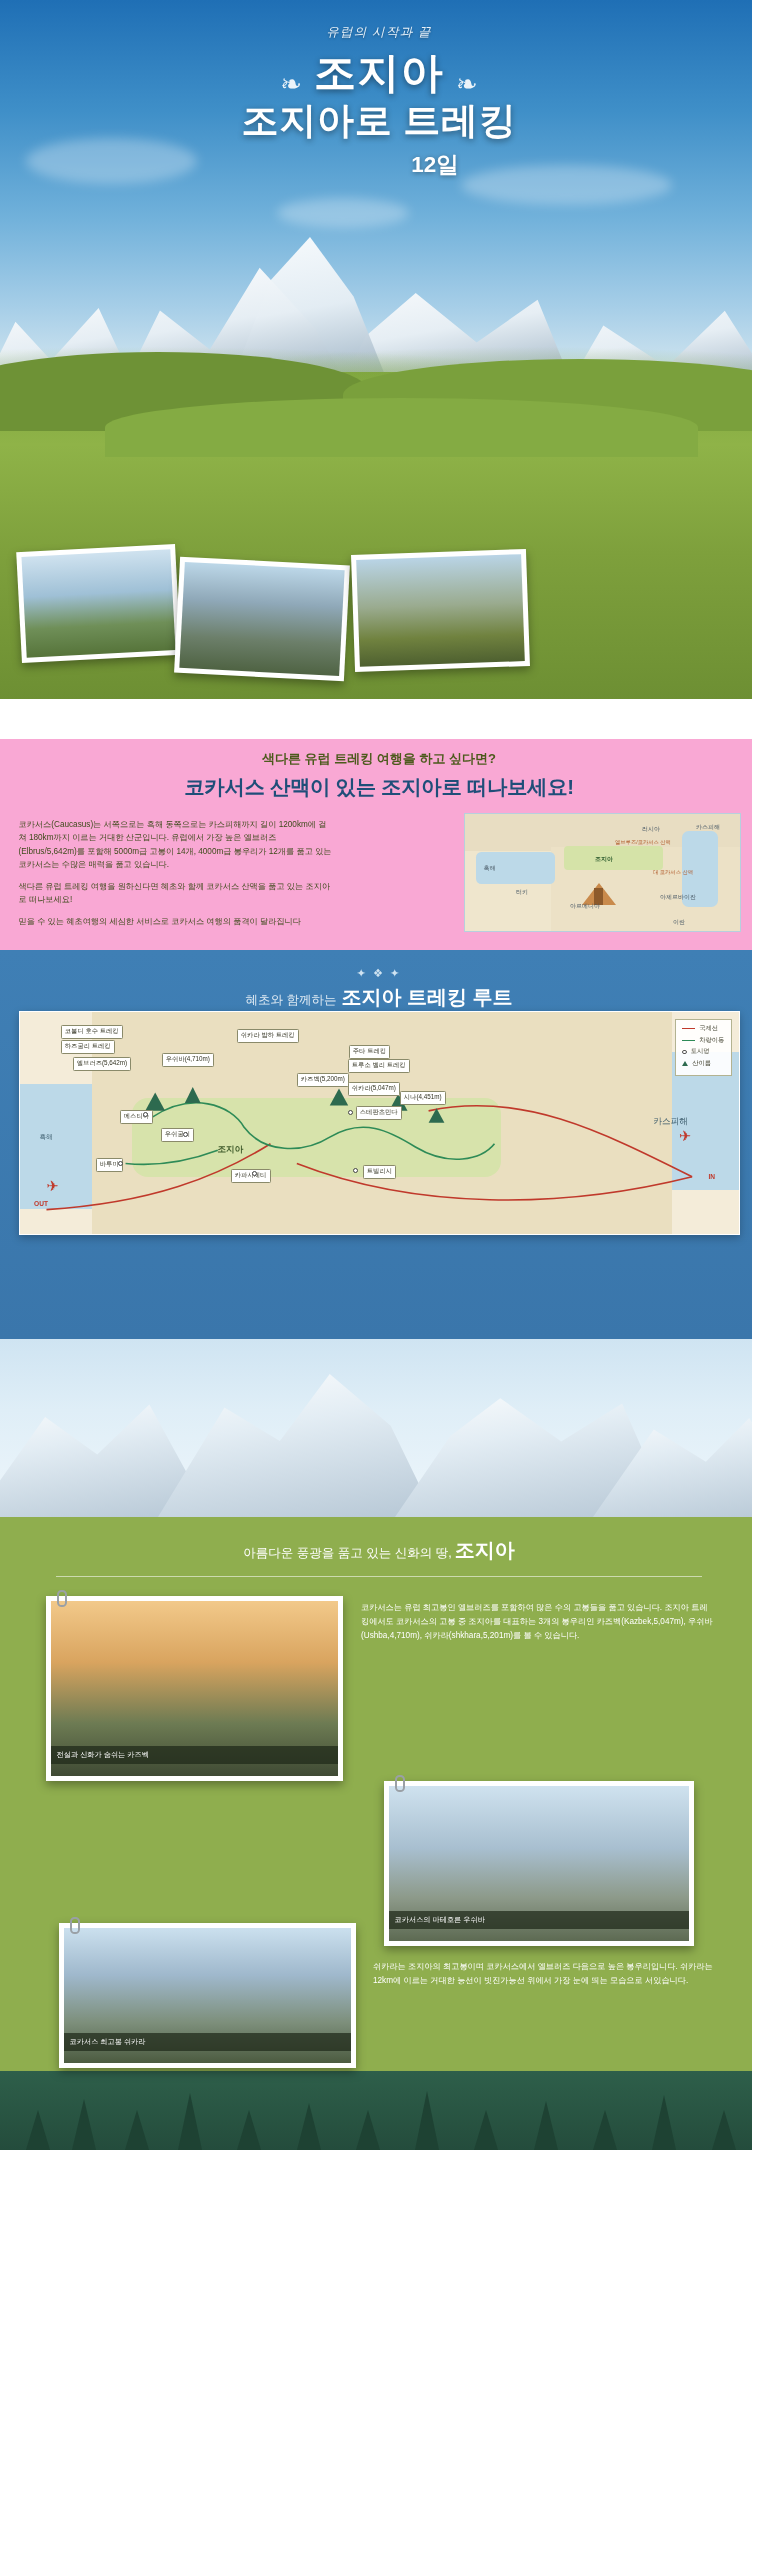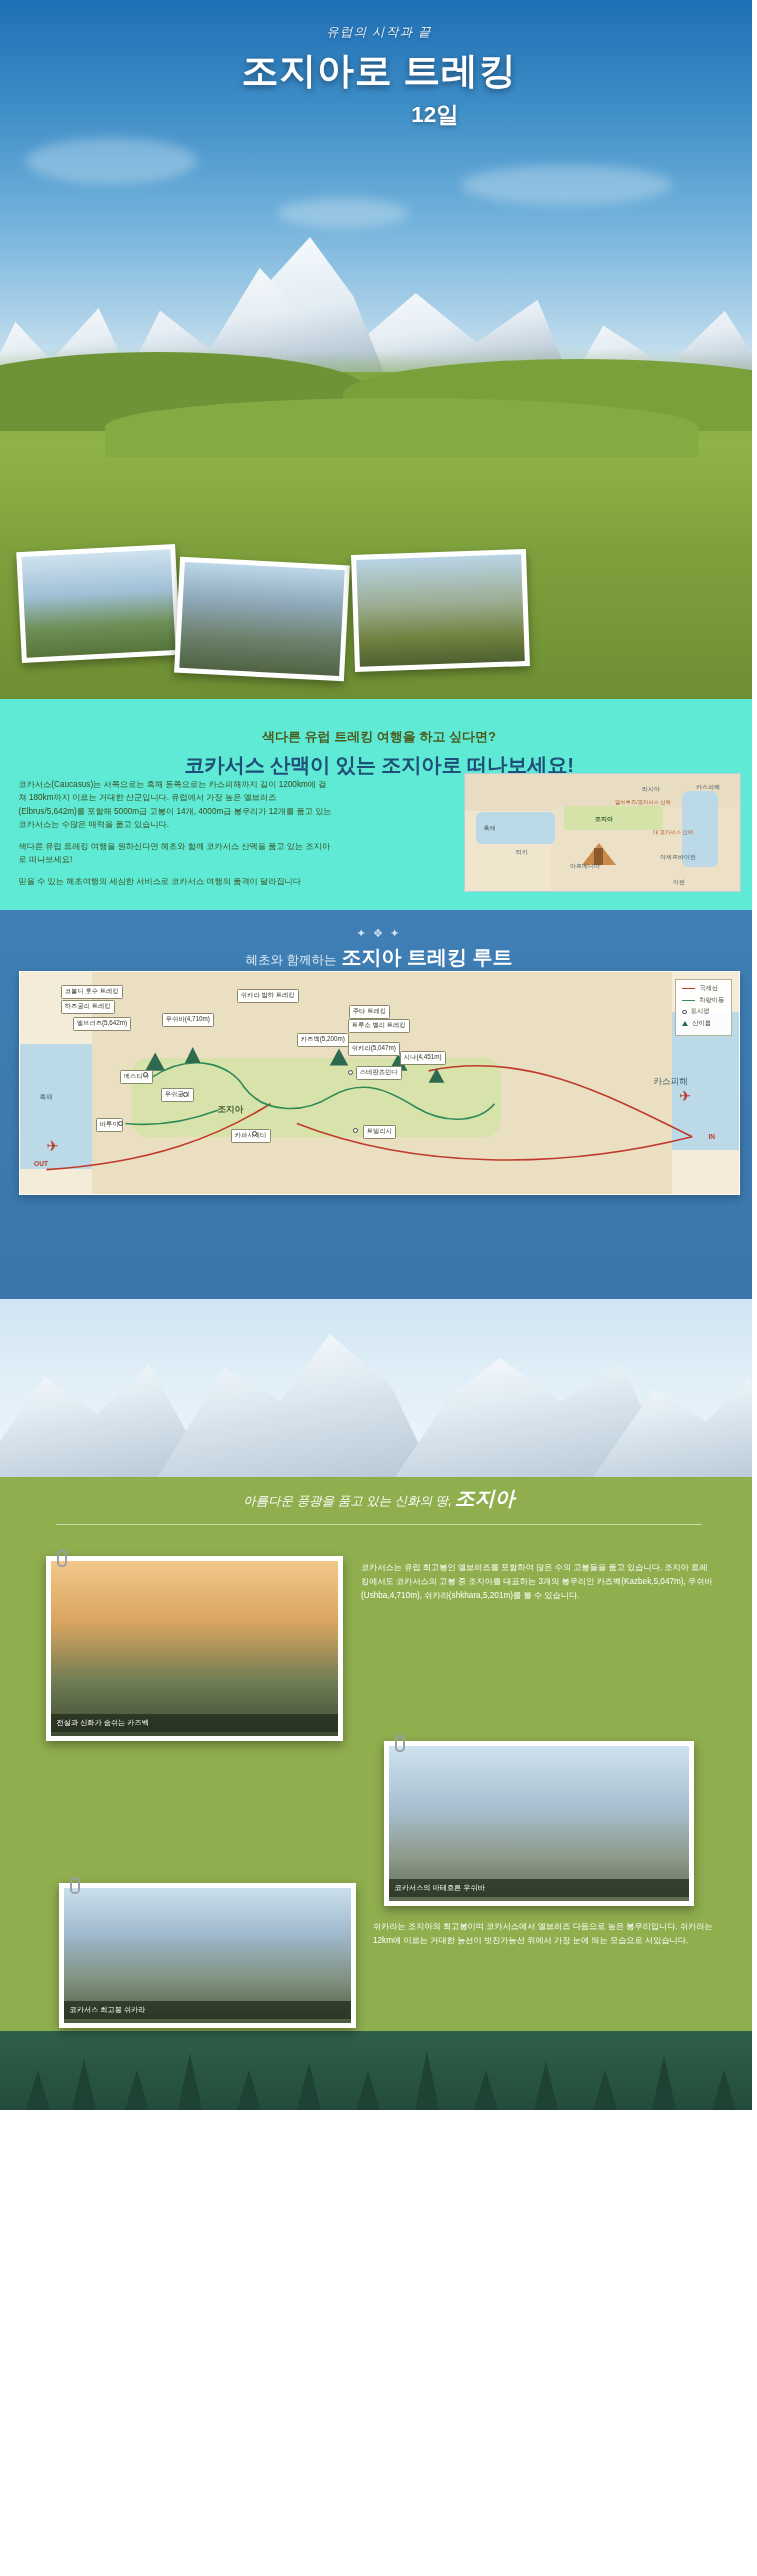--- a/index.html
+++ b/index.html
@@ -102,22 +102,23 @@
     position: relative; overflow: hidden;
   }
   .ph-a { background: linear-gradient(180deg,#cfe2ef 0%, #9fc0d6 40%, #6f8f58 72%, #56743a 100%); }
   .ph-b { background: linear-gradient(180deg,#bcd7e8 0%, #8fa8b8 35%, #6c7f6a 70%, #4f6343 100%); }
   .ph-c { background: linear-gradient(180deg,#b9d4e6 0%, #9aab8f 45%, #70823f 75%, #4e6030 100%); }
 
   
   .intro {
     position: relative;
     width: 758px; height: 211px;
-    background: #5eead4;
-    padding-top: 29px;
+    background: #f9a8d4;
+    padding-top: 11px;
+    margin-top: 40px;
   }
   .intro-head1 {
     text-align: center; font-size: 13px; color: #4c5a1c; font-weight: bold;
   }
   .intro-head2 {
     text-align: center; font-size: 20.4px; color: #1f4e79; font-weight: bold;
     margin-top: 5.3px; letter-spacing: -0.3px;
   }
   .intro-body {
     position: absolute; left: 18.5px; top: 79px; width: 316px;
@@ -198,33 +199,33 @@
     position: absolute; bottom: 0;
     background: linear-gradient(170deg,#ffffff 0%, #e3edf4 40%, #b6c7d5 100%);
   }
 
   
   .land {
     position: relative; width: 758px; height: 554px;
     background: #8fae4e;
   }
   .land-head {
-    padding-top: 8px; text-align: center; font-style: italic;
+    padding-top: 20px; text-align: center;
   }
   .land-head .sm { font-size: 12.5px; color: #ffffff; }
   .land-head .bg { font-size: 20px; color: #ffffff; font-weight: bold; }
   .land-rule {
     width: 646px; height: 0.7px; background: rgba(255,255,255,.55);
     margin: 12px auto 0;
   }
   .ph2 { background: linear-gradient(180deg,#f2c98a 0%, #d9a45f 35%, #6d7b53 70%, #3f4a34 100%); }
   .ph3 { background: linear-gradient(180deg,#cfe2ef 0%, #a8bfd0 40%, #8d9a8a 72%, #5d6a52 100%); }
   .ph4 { background: linear-gradient(180deg,#cbe0ee 0%, #9fb8cc 35%, #7d8f7b 70%, #4c5b40 100%); padding-left: 43px; }
   .cap {
-    position: absolute; left: 0; bottom: 4px; width: 100%;
+    position: absolute; left: 0; bottom: 12px; width: 100%;
     background: rgba(30,40,25,.72); color: #ffffff;
     font-size: 7.2px; padding: 4px 5.3px;
   }
   .clip {
     position: absolute; top: -6px; left: 10.5px; width: 10.5px; height: 17px;
     border: 2px solid #9aa0a6; border-radius: 4.6px; background: transparent;
     z-index: 3;
   }
   .land-text { position: absolute; font-size: 8.2px; color: #ffffff; line-height: 1.7; }
 
@@ -262,20 +263,25 @@
     </div>
 
     <div class="hero-green">
       <div class="hero-ridge" style="width:422px;height:79px;left:-53px;top:-20px;"></div>
       <div class="hero-ridge" style="width:474px;height:72px;left:343px;top:-13px;background:#7aa03c;"></div>
       <div class="hero-ridge" style="width:593px;height:59px;left:105px;top:26px;background:#84ab43;"></div>
     </div>
 
     <div class="title-wrap">
       <div class="title-pre">유럽의 시작과 끝</div>
+      <div>
+        <span class="wreath">❧</span>
+        <span class="title-main">조지아</span>
+        <span class="wreath">❧</span>
+      </div>
       <div class="title-sub">조지아로 트레킹</div>
       <div class="title-days">12일</div>
     </div>
 
     <div class="photo-card" style="left:18.5px; top:548px; width:159px; height:111px; transform: rotate(-3deg);">
       <div class="photo-inner ph-a"></div>
     </div>
     <div class="photo-card" style="left:177px; top:561px; width:170px; height:116px; transform: rotate(3deg);">
       <div class="photo-inner ph-b"></div>
     </div>

